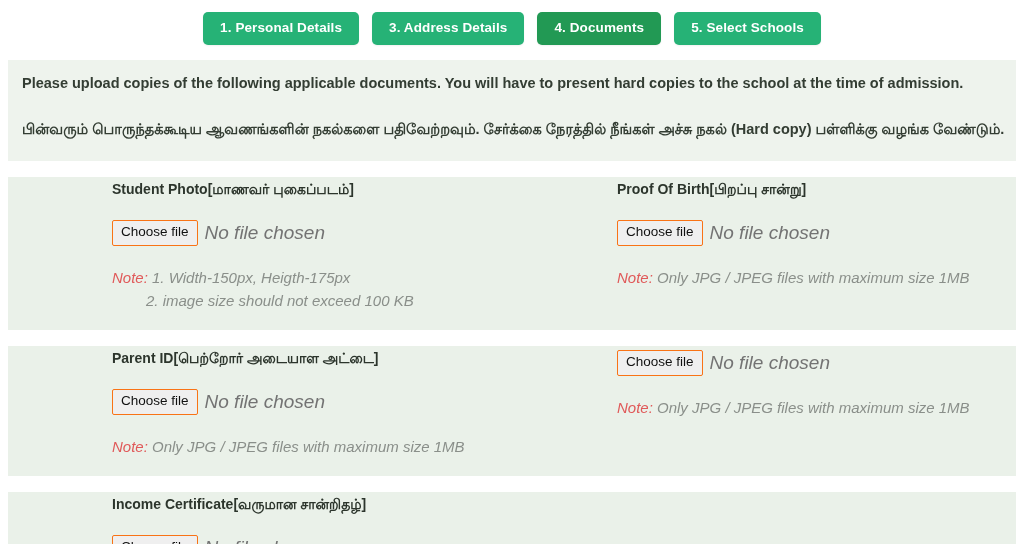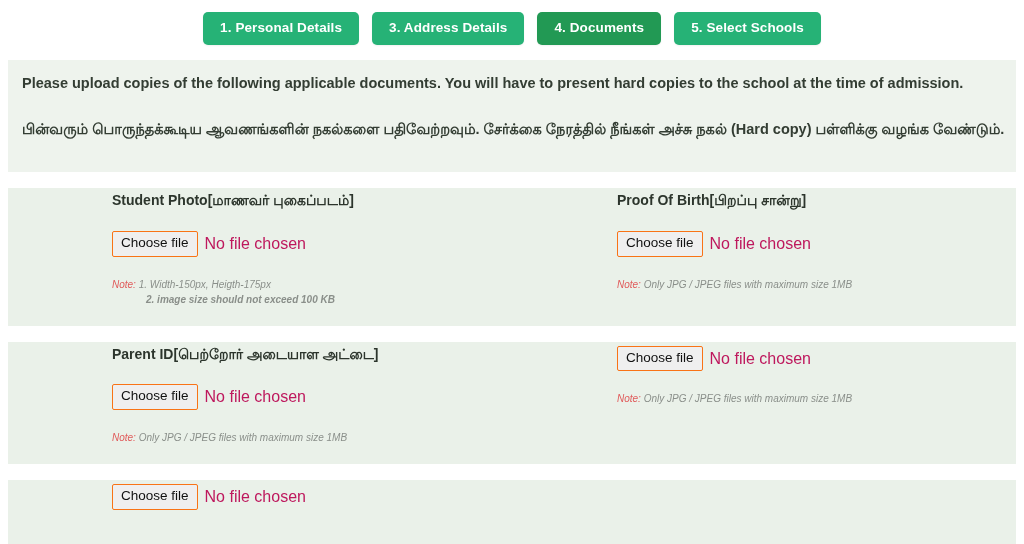--- a/index.html
+++ b/index.html
@@ -42,21 +42,21 @@
     font-family: "Liberation Sans", "DejaVu Sans", sans-serif;
   }
   .step-tab.active {
     background: #229954;
   }
 
   
   .instruction-banner {
     margin: 16px 8px 0 8px;
     background: #eef3ed;
-    padding: 12px 14px 31px 14px;
+    padding: 12px 14px 20px 14px;
     box-sizing: border-box;
   }
   .instruction-line {
     color: #333d33;
     font-size: 14.5px;
     font-weight: bold;
     line-height: 1.55;
     white-space: nowrap;
   }
   .instruction-line.tamil {
@@ -107,41 +107,41 @@
     border-radius: 2px;
     color: #111;
     font-size: 13.5px;
     font-family: "Liberation Sans", "DejaVu Sans", sans-serif;
     padding: 3px 8px 4px 8px;
     line-height: 1.25;
     cursor: pointer;
     white-space: nowrap;
   }
   .file-status {
-    font-size: 16px;
-    color: #be185d;
+    font-size: 19px;
+    color: #737373;
     margin-left: 7px;
     white-space: nowrap;
+    font-style: italic;
   }
 
   .note-block {
-    font-size: 10px;
+    font-size: 15px;
     font-style: italic;
     color: #8a8f8a;
     line-height: 1.55;
   }
   .note-kw {
     color: #e05a5a;
     font-style: italic;
     font-weight: normal;
   }
   .note-line-2 {
     padding-left: 34px;
     display: block;
-    font-weight: bold;
   }
 </style>
 </head>
 <body>
 
 <div class="steps-bar">
   <button class="step-tab">1. Personal Details</button>
   <button class="step-tab">3. Address Details</button>
   <button class="step-tab active">4. Documents</button>
   <button class="step-tab">5. Select Schools</button>
@@ -200,20 +200,21 @@
     <div class="note-block">
       <span class="note-kw">Note:</span><span> Only JPG / JPEG files with maximum size 1MB</span>
     </div>
   </div>
 
 </div>
 
 <div class="doc-card">
 
   <div class="doc-col">
+    <div class="doc-label"><span>Income Certificate</span><span class="tamil-part">[வருமான சான்றிதழ்]</span></div>
     <div class="file-row">
       <span class="choose-file-btn">Choose file</span>
       <span class="file-status">No file chosen</span>
     </div>
   </div>
 
   <div class="doc-col right"></div>
 
 </div>
 

